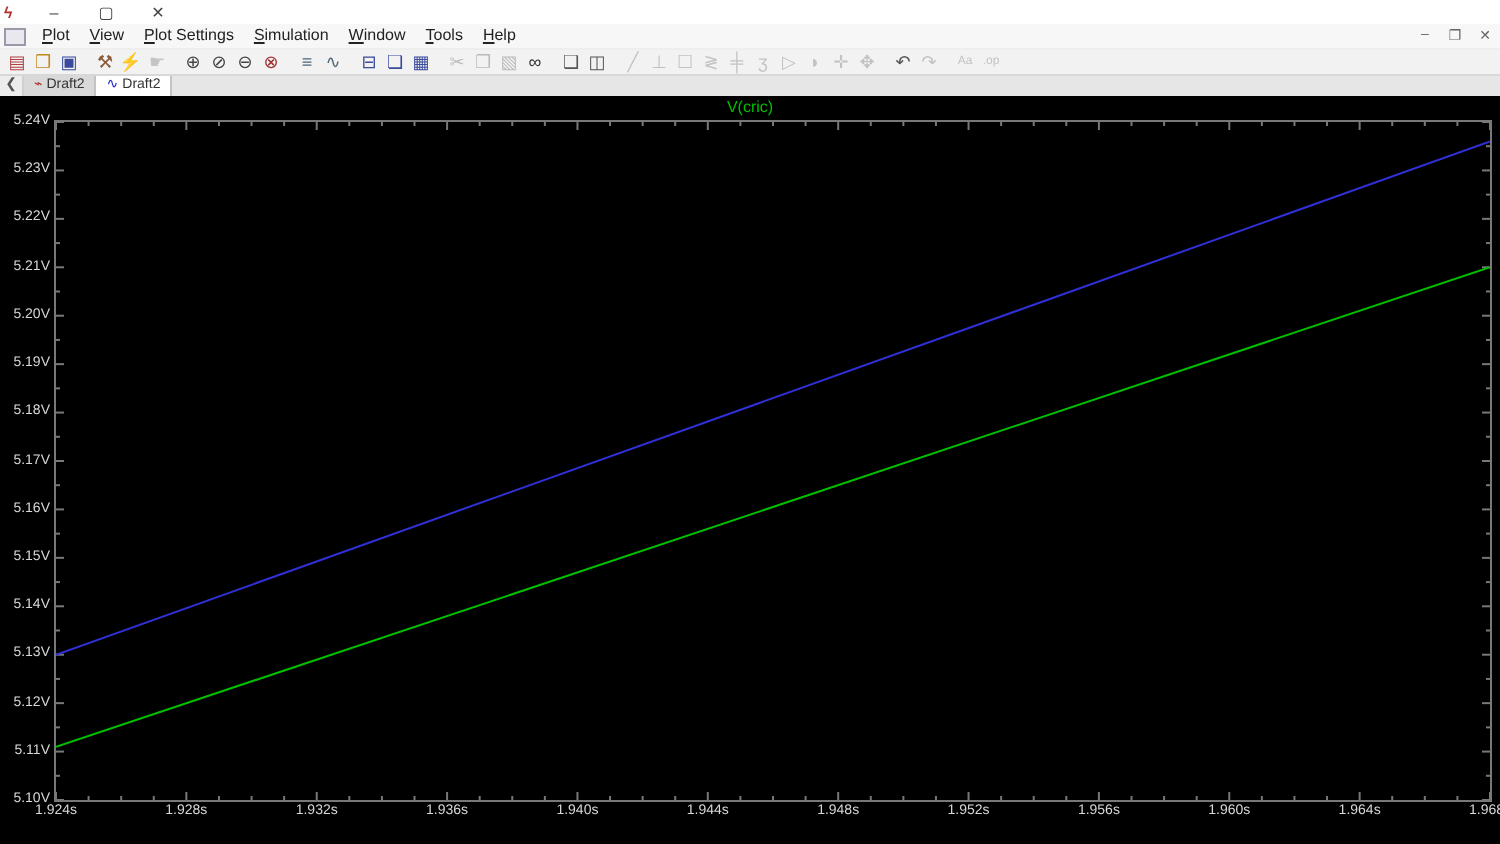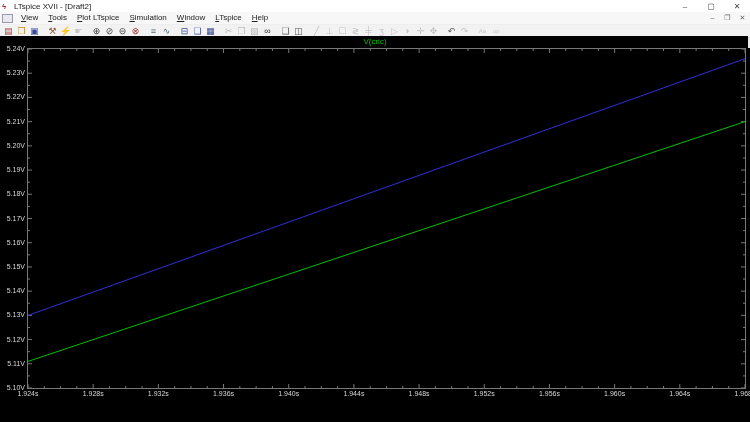--- a/index.html
+++ b/index.html
@@ -28,48 +28,47 @@
   .tb-icon.small-text{font-size:6px;}
   
   #tabbar{position:absolute;top:38px;left:0;width:750px;height:10px;background:#e6e6e6;
           display:flex;align-items:flex-end;font-size:7px;color:#333;}
   #tab-scroll-left{width:11px;text-align:center;line-height:10px;background:#ececec;border-right:1px solid #cfcfcf;font-size:7px;color:#555;}
   .tab{display:flex;align-items:center;gap:2px;padding:0 5px;height:10px;line-height:10px;
        background:#d9d9d9;border-right:1px solid #c3c3c3;}
   .tab.active{background:#ffffff;}
   .tab-icon{font-size:7px;line-height:10px;}
   
-  #plot{position:absolute;top:36px;left:0;width:748px;height:360px;background:#000;}
+  #plot{position:absolute;top:48px;left:0;width:748px;height:360px;background:#000;}
   #legend{position:absolute;top:0;left:0;width:750px;height:12px;display:flex;}
   .legend-item{flex:1;text-align:center;font-size:8px;line-height:12px;cursor:default;}
   #frame{position:absolute;left:27px;top:12px;width:717px;height:339px;border:1px solid #787878;}
   #trace-svg{position:absolute;left:0;top:0;}
   .ylabel{position:absolute;left:0;width:25px;text-align:right;font-size:7px;color:#d8d8d8;line-height:8px;}
   .xlabel{position:absolute;transform:translateX(-50%);font-size:7px;color:#d8d8d8;line-height:8px;white-space:nowrap;}
   
   #statusbar{position:absolute;top:408px;left:0;width:750px;height:14px;background:#ffffff;
              border-top:1px solid #a8a8a8;box-sizing:border-box;display:flex;align-items:center;
              font-size:8px;color:#222;padding-left:3px;gap:12px;}
 </style>
 </head>
 <body>
 
 <div id="app">
 
   <div id="titlebar">
     <span id="app-icon">ϟ</span>
-    <span id="window-title">LTspice XVII - [Draft2]</span>
     <span class="win-ctl">–</span>
     <span class="win-ctl">▢</span>
     <span class="win-ctl">✕</span>
   </div>
 
   <div id="menubar">
     <span id="doc-icon"></span>
-    <span id="menu-items"><span class="menu-item">View</span><span class="menu-item">Tools</span><span class="menu-item">Plot LTspice</span><span class="menu-item">Simulation</span><span class="menu-item">Window</span><span class="menu-item">LTspice</span><span class="menu-item">Help</span></span>
+    <span id="menu-items"><span class="menu-item">Plot</span><span class="menu-item">View</span><span class="menu-item">Plot Settings</span><span class="menu-item">Simulation</span><span class="menu-item">Window</span><span class="menu-item">Tools</span><span class="menu-item">Help</span></span>
     <span id="mdi-ctls">
         <span class="mdi-ctl">–</span>
         <span class="mdi-ctl">❐</span>
         <span class="mdi-ctl">✕</span>
       </span>
   </div>
 
   <div id="toolbar">
       <span class="tb-icon" style="color: rgb(176, 64, 64);">▤</span>
       <span class="tb-icon" style="color: rgb(192, 136, 32);">❒</span>

